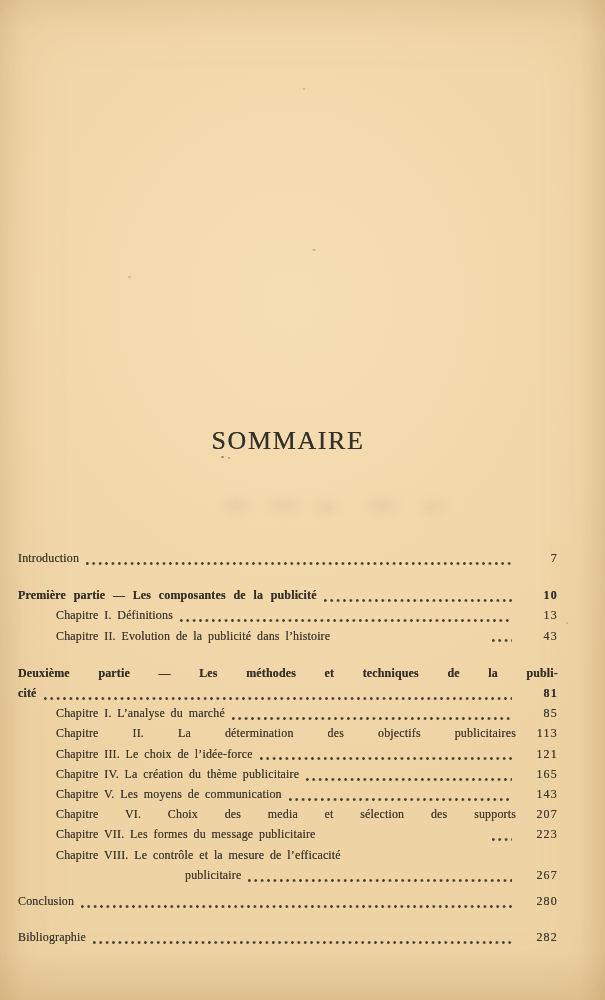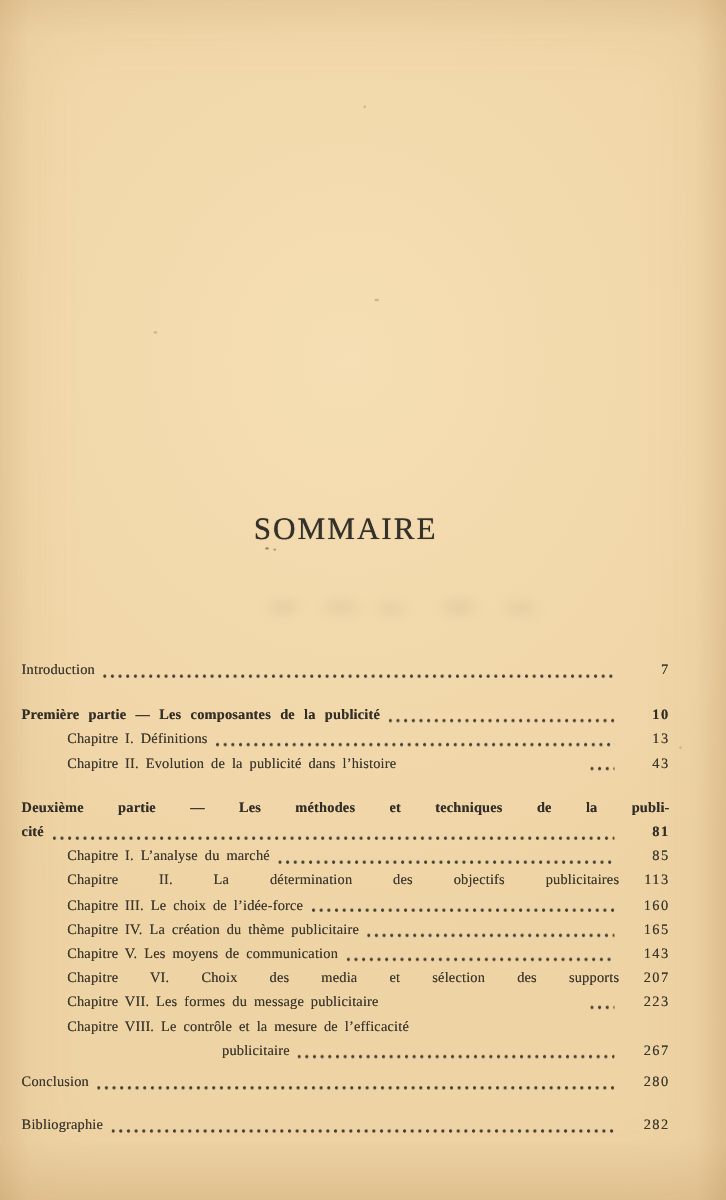--- a/index.html
+++ b/index.html
@@ -121,21 +121,21 @@
         <span class="leader"></span>
         <span class="pg">85</span>
       </div>
       <div class="row v-chapter fill">
         <span class="label">Chapitre II. La détermination des objectifs publicitaires</span>
         <span class="pg">113</span>
       </div>
       <div class="row v-chapter">
         <span class="label">Chapitre III. Le choix de l’idée-force</span>
         <span class="leader"></span>
-        <span class="pg">160</span>
+        <span class="pg">121</span>
       </div>
       <div class="row v-chapter">
         <span class="label">Chapitre IV. La création du thème publicitaire</span>
         <span class="leader"></span>
         <span class="pg">165</span>
       </div>
       <div class="row v-chapter">
         <span class="label">Chapitre V. Les moyens de communication</span>
         <span class="leader"></span>
         <span class="pg">143</span>

